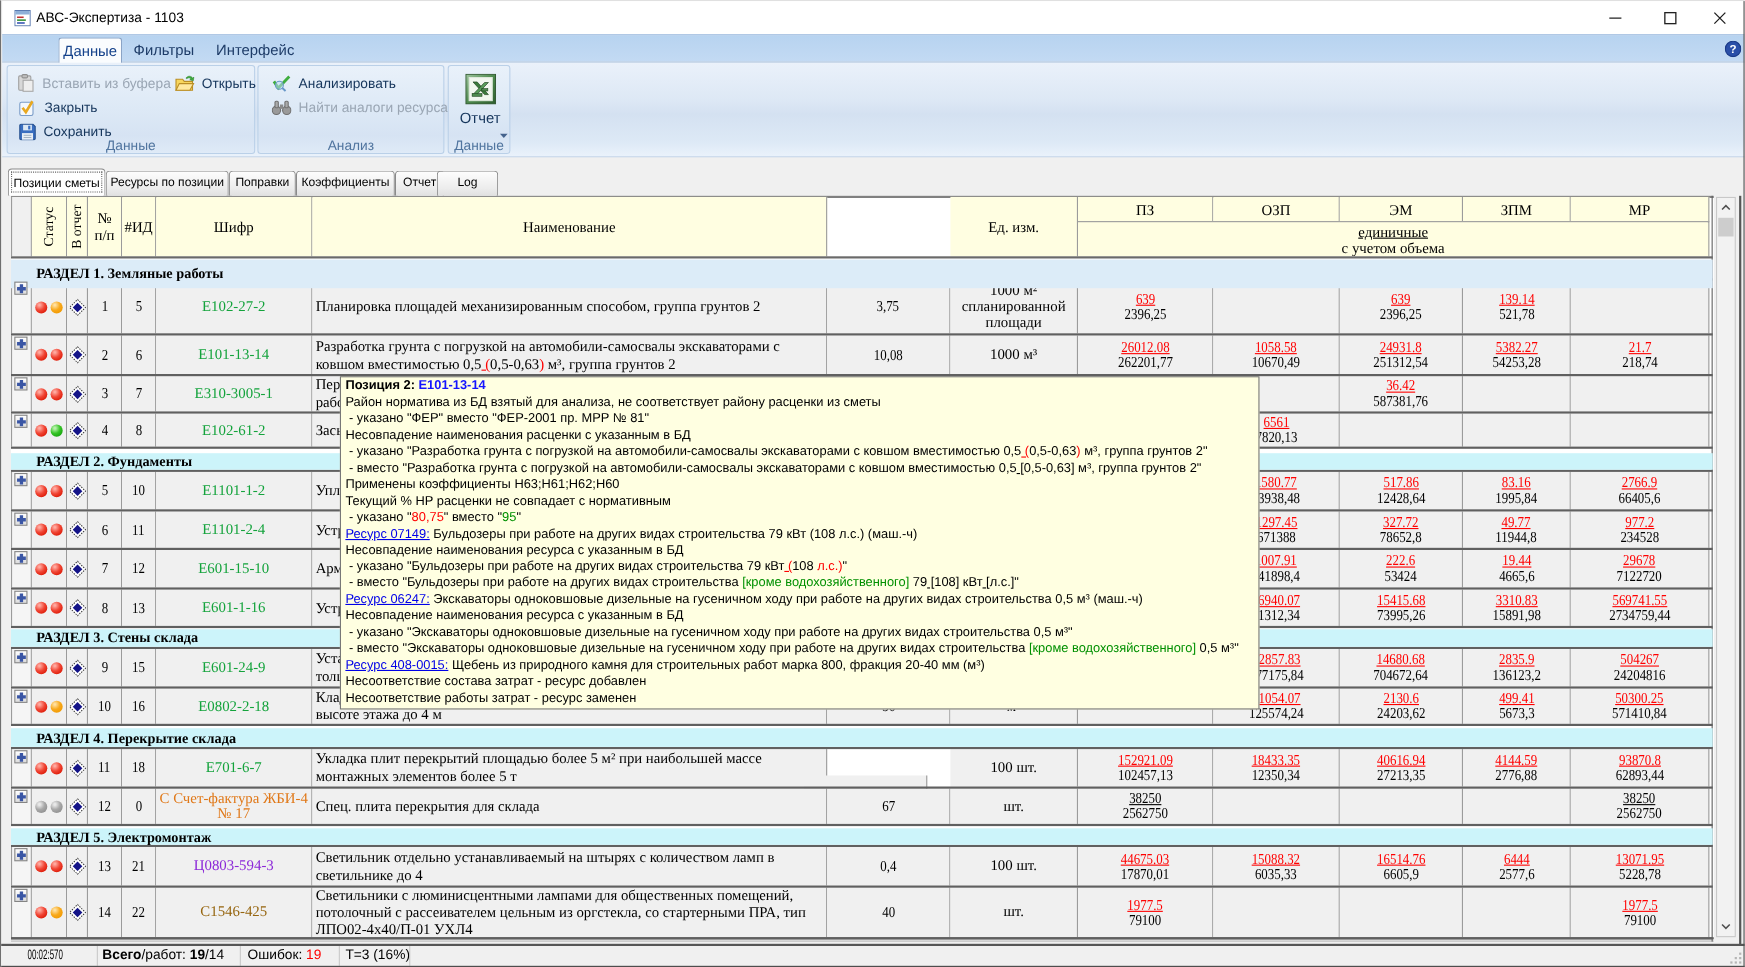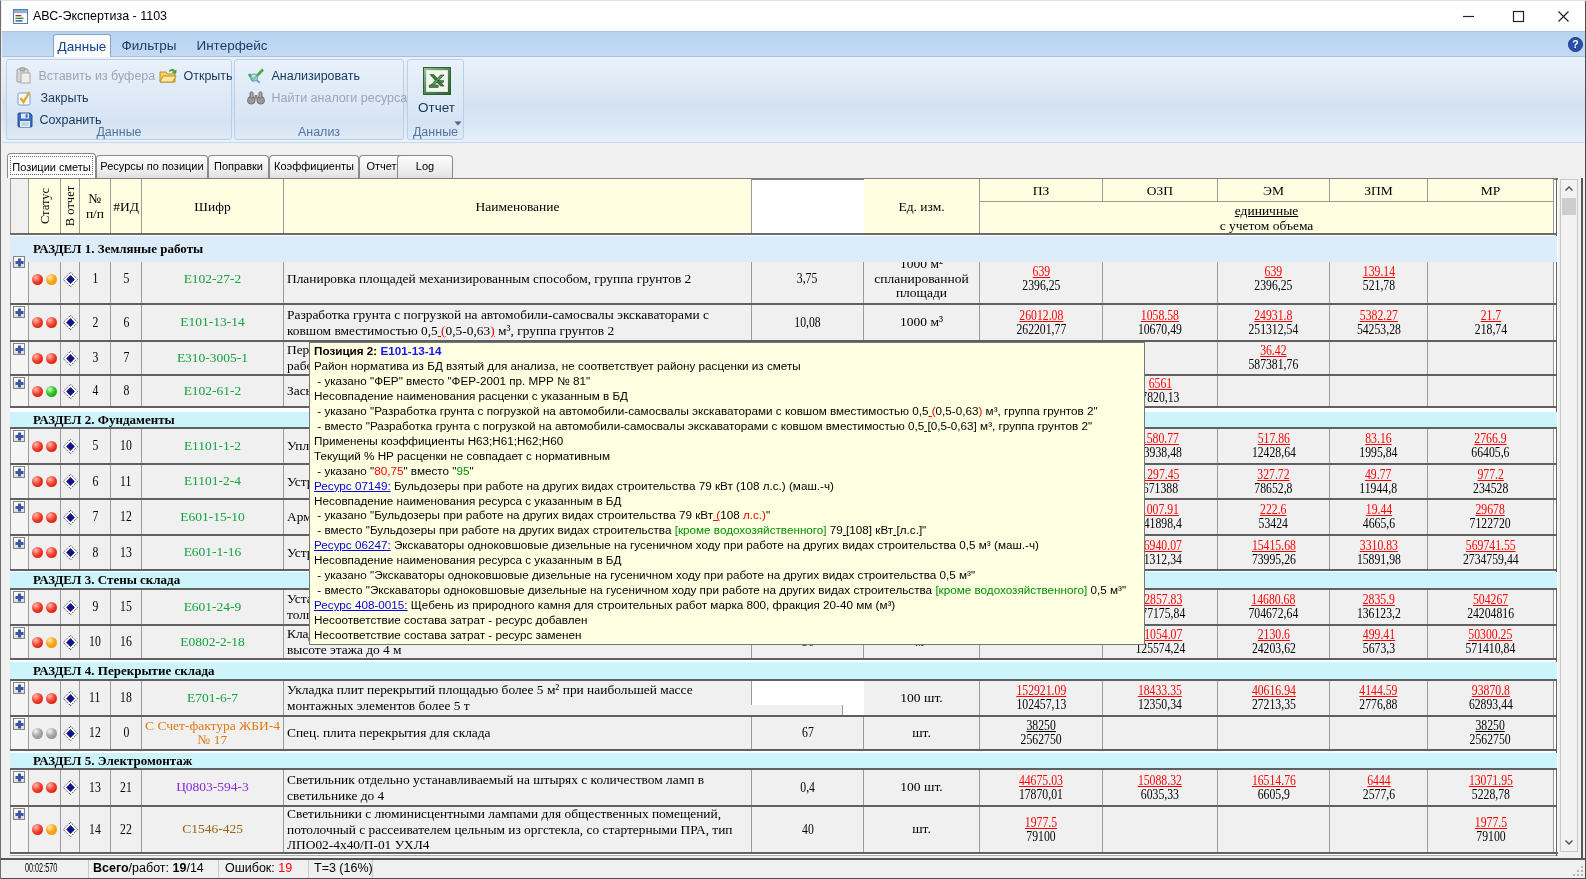--- a/index.html
+++ b/index.html
@@ -1084,14 +1084,14 @@
 <div class="tl"><span class="lk">Ресурс 07149:</span> Бульдозеры при работе на других видах строительства 79 кВт (108 л.с.) (маш.-ч)</div>
 <div class="tl">Несовпадение наименования ресурса с указанным в БД</div>
 <div class="tl">&nbsp;- указано "Бульдозеры при работе на других видах строительства 79 кВт<span class="rd u">&nbsp;(</span>108 <span class="rd">л.с.)</span>"</div>
 <div class="tl">&nbsp;- вместо "Бульдозеры при работе на других видах строительства <span class="gr">[кроме водохозяйственного]</span> 79<span class="u">&nbsp;[</span>108] кВт<span class="u">&nbsp;[</span>л.с.]"</div>
 <div class="tl"><span class="lk">Ресурс 06247:</span> Экскаваторы одноковшовые дизельные на гусеничном ходу при работе на других видах строительства 0,5 м³ (маш.-ч)</div>
 <div class="tl">Несовпадение наименования ресурса с указанным в БД</div>
 <div class="tl">&nbsp;- указано "Экскаваторы одноковшовые дизельные на гусеничном ходу при работе на других видах строительства 0,5 м³"</div>
 <div class="tl">&nbsp;- вместо "Экскаваторы одноковшовые дизельные на гусеничном ходу при работе на других видах строительства <span class="gr">[кроме водохозяйственного]</span> 0,5 м³"</div>
 <div class="tl"><span class="lk">Ресурс 408-0015:</span> Щебень из природного камня для строительных работ марка 800, фракция 20-40 мм (м³)</div>
 <div class="tl">Несоответствие состава затрат - ресурс добавлен</div>
-<div class="tl">Несоответствие состава затрат - ресурс заменен</div>
+<div class="tl">Несоответствие работы затрат - ресурс заменен</div>
 </div>
 
 </body></html>

